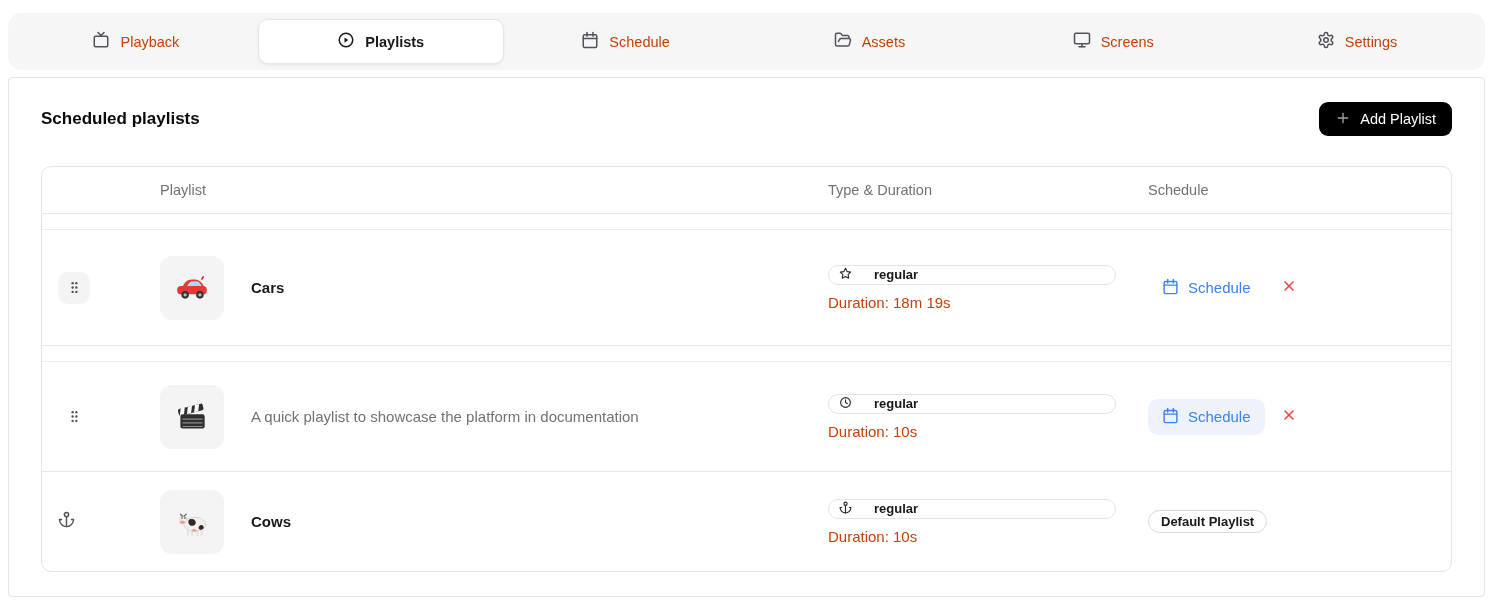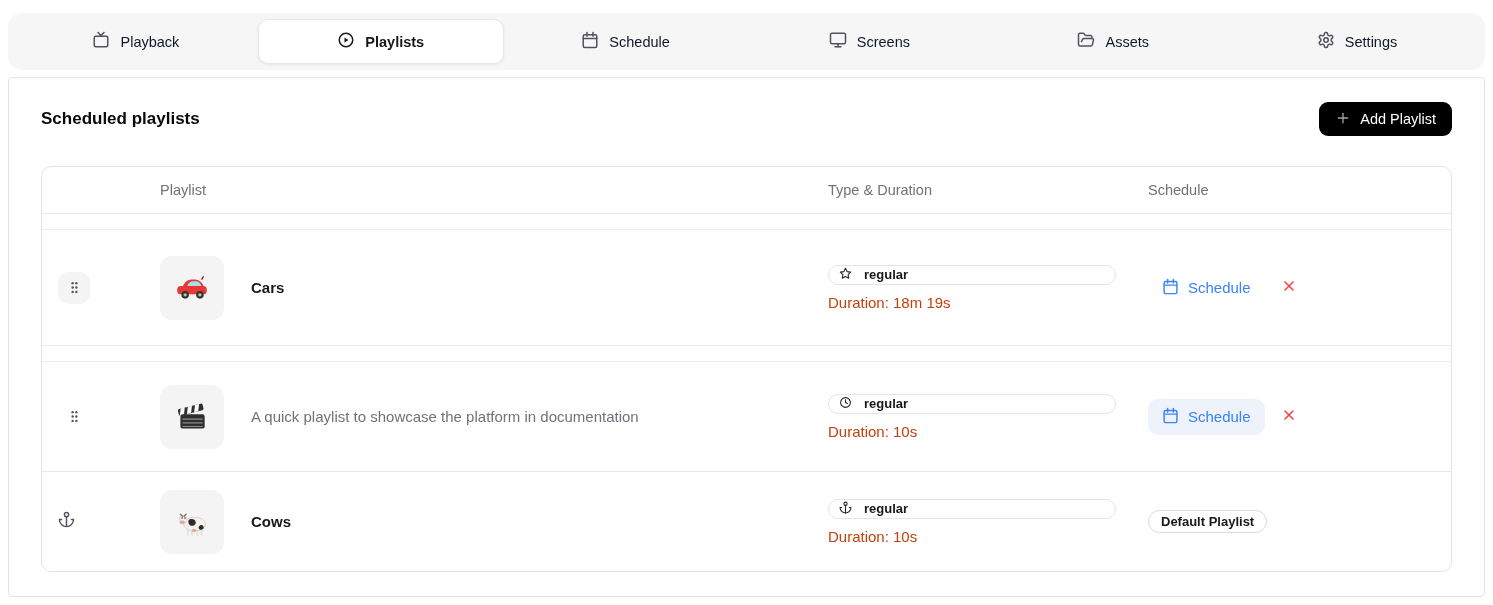--- a/index.html
+++ b/index.html
@@ -3,21 +3,21 @@
 <meta charset="utf-8">
 <style>
   * { margin:0; padding:0; box-sizing:border-box; }
   html,body { width:1493px; height:605px; background:#ffffff;
     font-family:"Liberation Sans","DejaVu Sans",sans-serif; color:#18181b; }
 
   
   .nav { margin:13px 8px 0; height:57px; background:#f6f6f7; border-radius:14px;
     display:flex; align-items:stretch; padding:6px; }
   .tab { flex:1; display:flex; align-items:center; justify-content:center; gap:10px;
-    color:#0f172a; font-size:14.5px; border-radius:10px; cursor:pointer; }
+    color:#c2410c; font-size:14.5px; border-radius:10px; cursor:pointer; }
   .tab svg { width:18px; height:18px; stroke:#52525b; }
   .tab.active { background:#ffffff; border:1px solid #e7e7ea; color:#18181b;
     font-weight:600; box-shadow:0 1px 3px rgba(0,0,0,.07); }
   .tab.active svg { stroke:#18181b; }
 
   
   .card { margin:7px 8px 8px; height:520px; background:#fff; border:1px solid #e4e4e7;
     border-radius:4px; padding:24px; }
   .card-head { display:flex; align-items:center; justify-content:space-between; padding:0 8px; }
   .page-title { font-size:17px; font-weight:700; color:#0a0a0a; }
@@ -50,21 +50,21 @@
   .thumb { width:64px; height:64px; border-radius:12px; background:#f4f4f5;
     display:flex; align-items:center; justify-content:center; overflow:hidden; }
   .thumb svg { width:38px; height:38px; }
 
   .name-cell { display:flex; flex-direction:column; gap:7px; padding-left:13px; }
   .p-name { font-size:15px; font-weight:600; color:#18181b; }
   .p-desc { font-size:15px; color:#71717a; }
 
   .type-cell { padding-right:32px; }
   .type-badge { width:100%; height:20px; border:1px solid #e4e4e7; border-radius:999px;
-    display:flex; align-items:center; gap:12px; padding:0 10px; background:#fff; cursor:pointer; }
+    display:flex; align-items:center; gap:22px; padding:0 10px; background:#fff; cursor:pointer; }
   .type-badge svg { width:13px; height:13px; stroke:#27272a; flex:none; }
   .type-badge span { font-size:13px; font-weight:700; color:#18181b; }
   .duration { margin-top:9px; font-size:15px; color:#c2410c; }
 
   .actions-cell { display:flex; align-items:center; gap:14px; }
   .schedule-btn { display:flex; align-items:center; gap:9px; padding:8px 14px; border-radius:10px;
     color:#3b82f6; font-size:15px; font-weight:500; cursor:pointer; background:transparent; }
   .schedule-btn.filled { background:#eef2fb; }
   .schedule-btn svg { width:17px; height:17px; stroke:#3b82f6; }
   .remove-btn { display:flex; cursor:pointer; background:none; border:none; padding:2px; }
@@ -101,34 +101,34 @@
           <line x1="8" y1="2" x2="8" y2="7"></line>
           <line x1="16" y1="2" x2="16" y2="7"></line>
           <line x1="3" y1="10" x2="21" y2="10"></line>
         </svg>
     </span>
     <span>Schedule</span>
   </div>
   <div class="tab">
     <span>
       <svg viewBox="0 0 24 24" fill="none" stroke-width="2" stroke-linecap="round" stroke-linejoin="round">
+          <path d="m6 14 1.45-2.9A2 2 0 0 1 9.24 10H20a2 2 0 0 1 1.94 2.5l-1.55 6a2 2 0 0 1-1.94 1.5H4a2 2 0 0 1-2-2V5a2 2 0 0 1 2-2h3.93a2 2 0 0 1 1.66.9l.82 1.2a2 2 0 0 0 1.66.9H18a2 2 0 0 1 2 2v2"></path>
+        </svg>
+    </span>
+    <span>Assets</span>
+  </div>
+  <div class="tab">
+    <span>
+      <svg viewBox="0 0 24 24" fill="none" stroke-width="2" stroke-linecap="round" stroke-linejoin="round">
           <rect x="2" y="3" width="20" height="14" rx="2"></rect>
           <line x1="8" y1="21" x2="16" y2="21"></line>
           <line x1="12" y1="17" x2="12" y2="21"></line>
         </svg>
     </span>
     <span>Screens</span>
-  </div>
-  <div class="tab">
-    <span>
-      <svg viewBox="0 0 24 24" fill="none" stroke-width="2" stroke-linecap="round" stroke-linejoin="round">
-          <path d="m6 14 1.45-2.9A2 2 0 0 1 9.24 10H20a2 2 0 0 1 1.94 2.5l-1.55 6a2 2 0 0 1-1.94 1.5H4a2 2 0 0 1-2-2V5a2 2 0 0 1 2-2h3.93a2 2 0 0 1 1.66.9l.82 1.2a2 2 0 0 0 1.66.9H18a2 2 0 0 1 2 2v2"></path>
-        </svg>
-    </span>
-    <span>Assets</span>
   </div>
   <div class="tab">
     <span>
       <svg viewBox="0 0 24 24" fill="none" stroke-width="2" stroke-linecap="round" stroke-linejoin="round">
           <path d="M12.22 2h-.44a2 2 0 0 0-2 2v.18a2 2 0 0 1-1 1.73l-.43.25a2 2 0 0 1-2 0l-.15-.08a2 2 0 0 0-2.73.73l-.22.38a2 2 0 0 0 .73 2.73l.15.1a2 2 0 0 1 1 1.72v.51a2 2 0 0 1-1 1.74l-.15.09a2 2 0 0 0-.73 2.73l.22.38a2 2 0 0 0 2.73.73l.15-.08a2 2 0 0 1 2 0l.43.25a2 2 0 0 1 1 1.73V20a2 2 0 0 0 2 2h.44a2 2 0 0 0 2-2v-.18a2 2 0 0 1 1-1.73l.43-.25a2 2 0 0 1 2 0l.15.08a2 2 0 0 0 2.73-.73l.22-.39a2 2 0 0 0-.73-2.73l-.15-.08a2 2 0 0 1-1-1.74v-.5a2 2 0 0 1 1-1.74l.15-.09a2 2 0 0 0 .73-2.73l-.22-.38a2 2 0 0 0-2.73-.73l-.15.08a2 2 0 0 1-2 0l-.43-.25a2 2 0 0 1-1-1.73V4a2 2 0 0 0-2-2z"></path>
           <circle cx="12" cy="12" r="3"></circle>
         </svg>
     </span>
     <span>Settings</span>
   </div>

